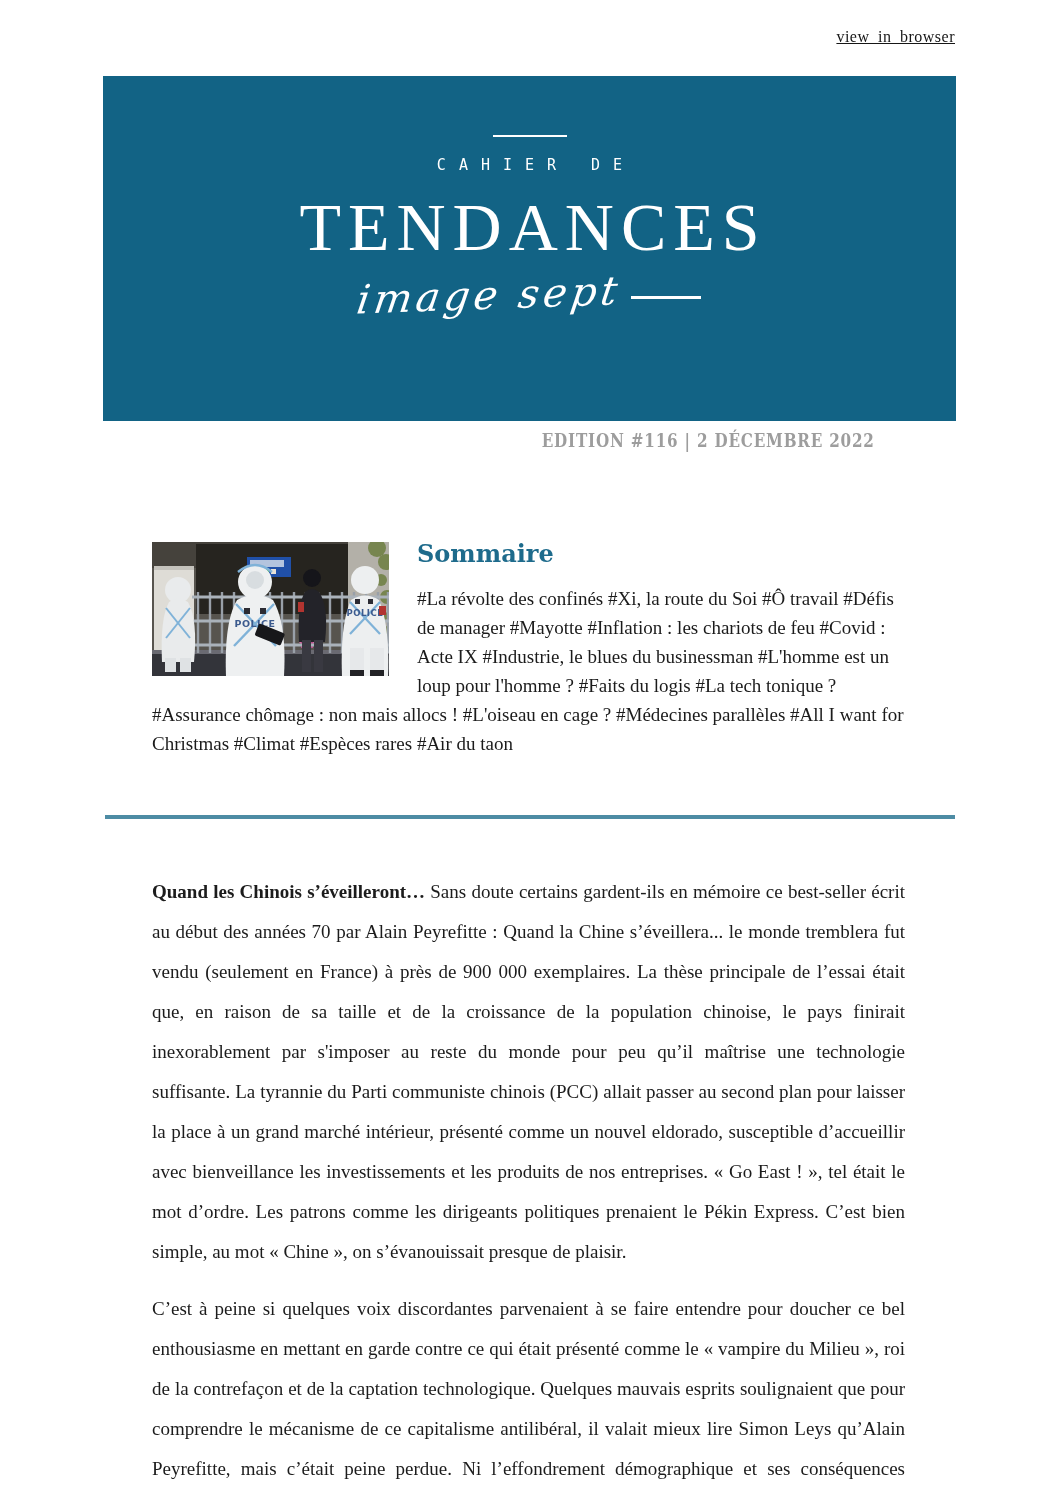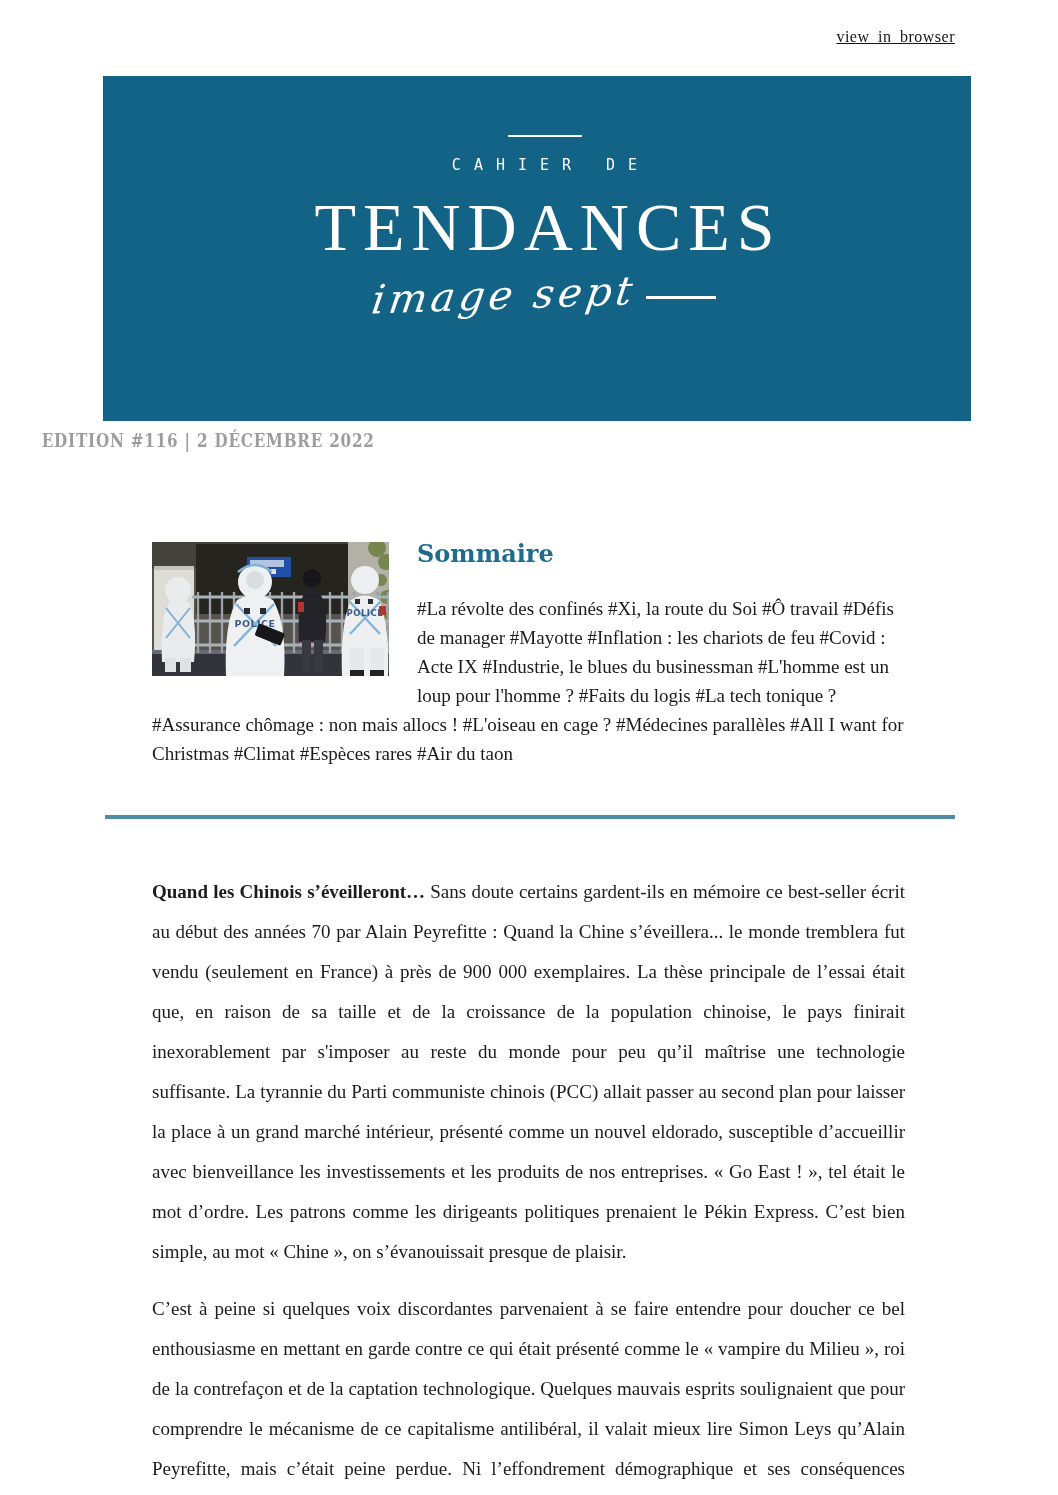--- a/index.html
+++ b/index.html
@@ -28,21 +28,20 @@
   
   .masthead {
     position: absolute;
     left: 103px;
     top: 76px;
     width: 853px;
     height: 345px;
     background: #126385;
     color: #ffffff;
     text-align: center;
-    padding-left: 15px;
   }
   .masthead .rule {
     width: 74px;
     height: 2px;
     background: #ffffff;
     margin: 59px auto 0 auto;
   }
   .masthead .kicker {
     margin-top: 19px;
     font-family: "DejaVu Sans Mono", monospace;
@@ -78,21 +77,21 @@
     margin-left: 10px;
     transform: translateY(-10px);
   }
 
   
   .edition {
     position: absolute;
     top: 429px;
     left: 0;
     width: 916px;
-    text-align: left;
+    text-align: right;
   }
   .edition .edition-inner {
     display: inline-block;
     transform: scaleX(0.8);
     font-family: "DejaVu Serif", serif;
     font-weight: 700;
     font-size: 19px;
     letter-spacing: 1px;
     color: #9d9d9d;
   }
@@ -105,21 +104,21 @@
     width: 753px;
   }
   .photo {
     float: left;
     width: 237px;
     height: 134px;
     margin: 4px 28px 10px 0;
   }
   .photo svg { display: block; width: 237px; height: 134px; }
   .sommaire h2 {
-    margin: 0 0 24px 0;
+    margin: 0 0 14px 0;
     font-size: 24px;
     line-height: 32px;
     font-weight: 700;
     color: #1e6b8c;
     font-family: "DejaVu Serif", serif;
   }
   .sommaire .tags {
     font-size: 19px;
     line-height: 29px;
     color: #1b1b1b;

